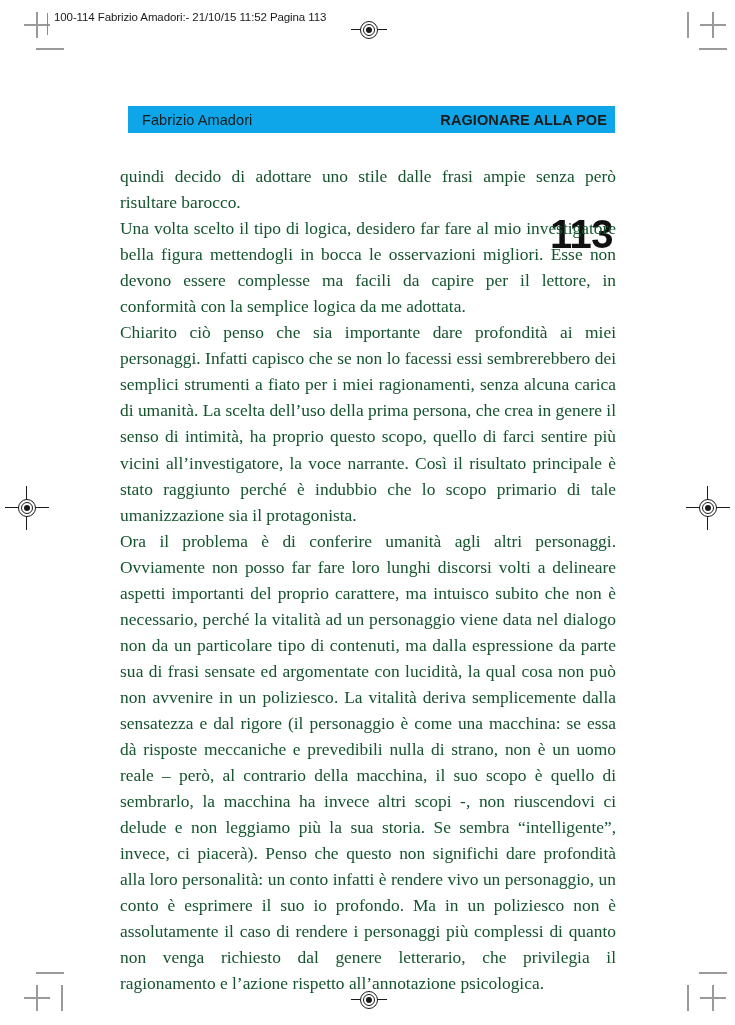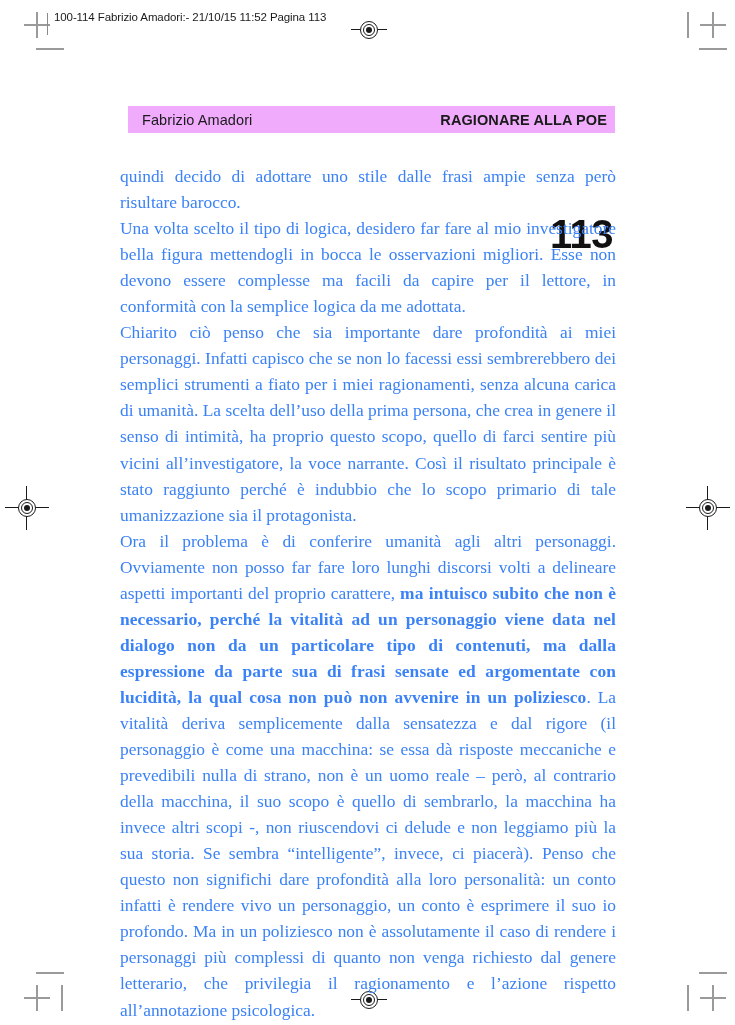--- a/index.html
+++ b/index.html
@@ -107,21 +107,21 @@
     letter-spacing: -0.1px;
   }
 
   
   .header-band {
     position: absolute;
     left: 128px;
     top: 106px;
     width: 487px;
     height: 27px;
-    background: #f0abfc;
+    background: #0ea5e9;
   }
   .header-inner {
     position: absolute;
     left: 0; top: 0;
     width: 100%; height: 100%;
     box-sizing: border-box;
     padding: 0 6px 0 14px;
     display: flex;
     align-items: center;
     justify-content: space-between;
@@ -160,34 +160,34 @@
   .textblock {
     position: absolute;
     left: 120px;
     top: 163px;
     width: 496px;
     font-size: 17.4px;
     line-height: 26.05px;
     text-align: justify;
     text-justify: inter-word;
     hyphens: none;
-    color: #3b82f6;
+    color: #14532d;
   }
   .textblock p {
     margin: 0;
     text-indent: 0;
   }
   .textblock p:last-child {
     text-align: left;
   }
   .textblock p.last-justified {
     text-align: justify;
   }
   .em-bold {
-    font-weight: bold;
+    font-weight: normal;
     letter-spacing: 0.1px;
   }
 </style>
 </head>
 <body>
 
 <div class="crop-plus" style="left:24px; top:12px;"></div>
 <div class="crop-tick tick-h" style="left:36px; top:48px;"></div>
 
 <div class="crop-tick tick-v" style="left:687px; top:12px;"></div>

